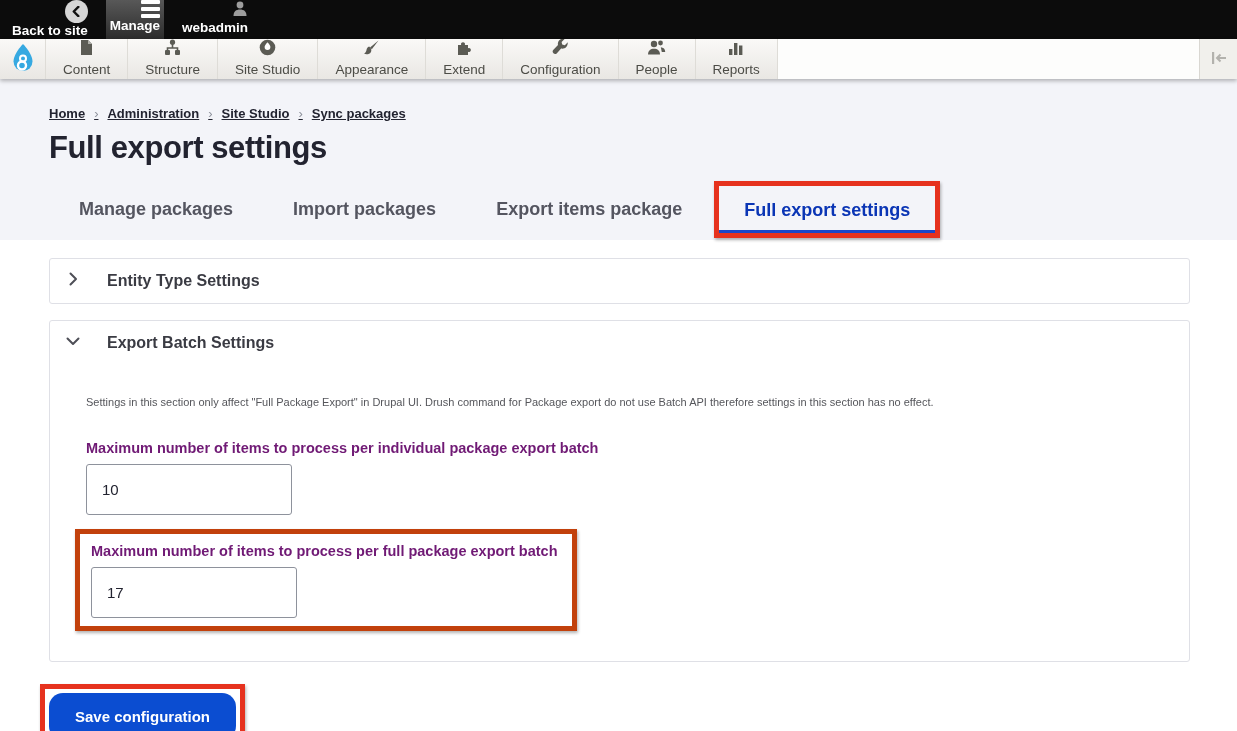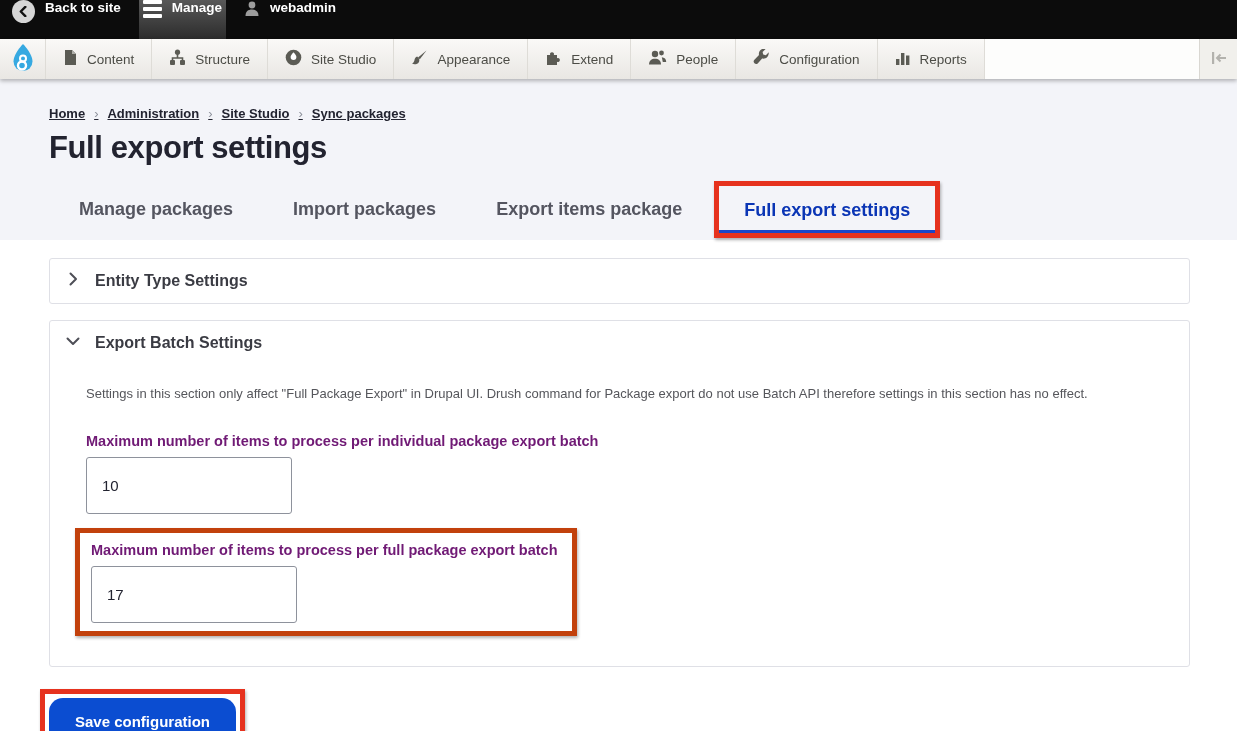--- a/index.html
+++ b/index.html
@@ -8,65 +8,65 @@
     font-family: "Liberation Sans", sans-serif;
     background:#ffffff;
     color:#222330;
   }
 
   
   .admin-bar {
     height:39px; background:#0c0c0c; display:flex; align-items:stretch;
     color:#fff; font-size:13.5px; font-weight:700;
   }
-  .admin-bar .bar-item { display:flex; align-items:flex-start; gap:10px; padding:0 18px; cursor:pointer; }
+  .admin-bar .bar-item { display:flex; align-items:flex-end; padding:0 18px; cursor:pointer;flex-direction:column; }
   .admin-bar .back { padding-left:12px; }
   .admin-bar .manage { background:linear-gradient(#585858,#2c2c2c); padding:0 4px; }
   .back-circle { width:23px; height:23px; border-radius:50%; background:#d6d6d6;
     display:flex; align-items:center; justify-content:center; }
   .hamburger { display:flex; flex-direction:column; gap:3px; }
   .hamburger span { display:block; width:19px; height:4px; background:#fff; border-radius:1px; }
 
   
   .toolbar {
     height:40px; display:flex; align-items:stretch; background:#fdfdfc;
     box-shadow:0 2px 4px rgba(0,0,0,0.28); position:relative; z-index:5;
   }
   .toolbar-items { display:flex; align-items:stretch;
     background:linear-gradient(#faf9f7,#e9e7e3); }
   .logo-cell { width:46px; display:flex; align-items:center; justify-content:center;
     border-right:1px solid #dedcd7; cursor:pointer; }
-  .tb-item { display:flex; align-items:center; gap:9px; padding:0 17px;
-    border-right:1px solid #dedcd7; font-size:13.5px; color:#4c4c46; cursor:pointer; white-space:nowrap; }
+  .tb-item { display:flex; align-items:center; gap:3px; padding:0 17px;
+    border-right:1px solid #dedcd7; font-size:13.5px; color:#4c4c46; cursor:pointer; white-space:nowrap;flex-direction:column; }
   .tb-item svg { flex:0 0 auto; }
   .toolbar-spacer { flex:1; background:#fdfdfc; }
   .collapse-cell { width:38px; background:#f1f0ec; border-left:1px solid #d9d7d2;
     display:flex; align-items:center; justify-content:center; cursor:pointer; }
 
   
   .page-header { background:#f3f4f9; padding:27px 47px 0 49px; }
   .breadcrumb { display:flex; align-items:center; gap:9px; font-size:13px; font-weight:700; color:#222330;text-decoration:underline; }
   .breadcrumb .crumb { cursor:pointer; }
   .breadcrumb .sep { color:#8e929c; font-weight:400; font-size:13px; }
   h1.page-title { font-size:31px; font-weight:700; color:#222330; margin-top:9px; letter-spacing:-0.4px; }
 
   .tabs { display:flex; align-items:center; margin-top:13px; }
   .tab { font-size:18px; font-weight:700; color:#545560; padding:20px 30px; cursor:pointer; white-space:nowrap; }
   .tab-annotation { border:5px solid #e6321e; box-shadow:1px 2px 3px rgba(0,0,0,0.3); margin-left:2px; }
   .tab.active { color:#0a35b5; border-bottom:3px solid #1a47c9; padding:14px 25px 9px; }
 
   
   .main { background:#fff; padding:18px 47px 20px 49px; }
   .details-box { border:1px solid #dfe0e6; border-radius:3px; background:#fff; margin-bottom:16px; }
-  .details-summary { display:flex; align-items:center; gap:15px; padding:13px 16px;
+  .details-summary { display:flex; align-items:center; gap:27px; padding:13px 16px;
     font-size:16px; font-weight:700; color:#3a3b43; cursor:pointer; }
   .details-body { padding:0 36px 30px 36px; }
-  .section-desc { margin-top:20px; font-size:13px; color:#55565b; line-height:1.35; }
+  .section-desc { margin-top:30px; font-size:11px; color:#55565b; line-height:1.35; }
   .field-label { margin-top:30px; font-weight:700; font-size:14.5px; color:#701a75; }
-  .text-input { display:block; margin-top:8px; width:206px; height:57px;
+  .text-input { display:block; margin-top:8px; width:206px; height:51px;
     border:1px solid #8e929c; border-radius:3px; padding:0 15px; font-size:15px;
     color:#222330; font-family:"Liberation Sans",sans-serif; background:#fff; }
   .field-annotation { width:fit-content; border:5px solid #c2410c; margin:14px 0 0 -11px;
     padding:9px 14px 8px 11px; box-shadow:1px 2px 3px rgba(0,0,0,0.3); }
   .field-annotation .field-label { margin-top:0; }
 
   .save-annotation { width:fit-content; border:5px solid #e6321e; padding:4px;
     margin:22px 0 0 -9px; box-shadow:1px 2px 3px rgba(0,0,0,0.3); }
   .save-btn { height:47px; padding:0 26px; background:#0b4dd1; color:#fff;
     border:none; border-radius:14px; font-size:15px; font-weight:700;
@@ -153,36 +153,36 @@
     <div class="tb-item">
       <span>
         <svg width="17" height="17" viewBox="0 0 17 17">
             <path d="M2 6 h3.2 a2 2 0 1 1 3.6 0 H12 v3.2 a2 2 0 1 1 0 3.6 V16 H2 Z" fill="#5b5b54"></path>
           </svg>
       </span>
       <span>Extend</span>
     </div>
     <div class="tb-item">
       <span>
+        <svg width="17" height="17" viewBox="0 0 17 17">
+            <path d="M15.8 3.2 l-3 3 -2.6-.6 -.6-2.6 3-3 c-1.8-.6 -3.9-.2 -5.3 1.2 -1.3 1.3 -1.7 3.2 -1.3 4.9 L1.2 10.9 a2.5 2.5 0 0 0 3.5 3.5 l4.4-4.8 c1.7 .4 3.6 0 4.9-1.3 1.4-1.4 1.8-3.4 1.8-5.1 Z" fill="#5b5b54"></path>
+          </svg>
+      </span>
+      <span>Configuration</span>
+    </div>
+    <div class="tb-item">
+      <span>
         <svg width="19" height="17" viewBox="0 0 19 17">
             <circle cx="7" cy="5" r="3.2" fill="#5b5b54"></circle>
             <path d="M1 15.5 C1 11.5 3.5 9.7 7 9.7 c3.5 0 6 1.8 6 5.8 Z" fill="#5b5b54"></path>
             <circle cx="13.5" cy="4" r="2.4" fill="#5b5b54"></circle>
             <path d="M13.8 8.2 c2.6 .2 4.4 1.8 4.4 4.8 h-3.4" fill="#5b5b54"></path>
           </svg>
       </span>
       <span>People</span>
-    </div>
-    <div class="tb-item">
-      <span>
-        <svg width="17" height="17" viewBox="0 0 17 17">
-            <path d="M15.8 3.2 l-3 3 -2.6-.6 -.6-2.6 3-3 c-1.8-.6 -3.9-.2 -5.3 1.2 -1.3 1.3 -1.7 3.2 -1.3 4.9 L1.2 10.9 a2.5 2.5 0 0 0 3.5 3.5 l4.4-4.8 c1.7 .4 3.6 0 4.9-1.3 1.4-1.4 1.8-3.4 1.8-5.1 Z" fill="#5b5b54"></path>
-          </svg>
-      </span>
-      <span>Configuration</span>
     </div>
     <div class="tb-item">
       <span>
         <svg width="16" height="17" viewBox="0 0 16 17">
             <rect x="1" y="10" width="3.4" height="6" fill="#5b5b54"></rect>
             <rect x="6" y="4" width="3.4" height="12" fill="#5b5b54"></rect>
             <rect x="11" y="6.5" width="3.4" height="9.5" fill="#5b5b54"></rect>
           </svg>
       </span>
       <span>Reports</span>

